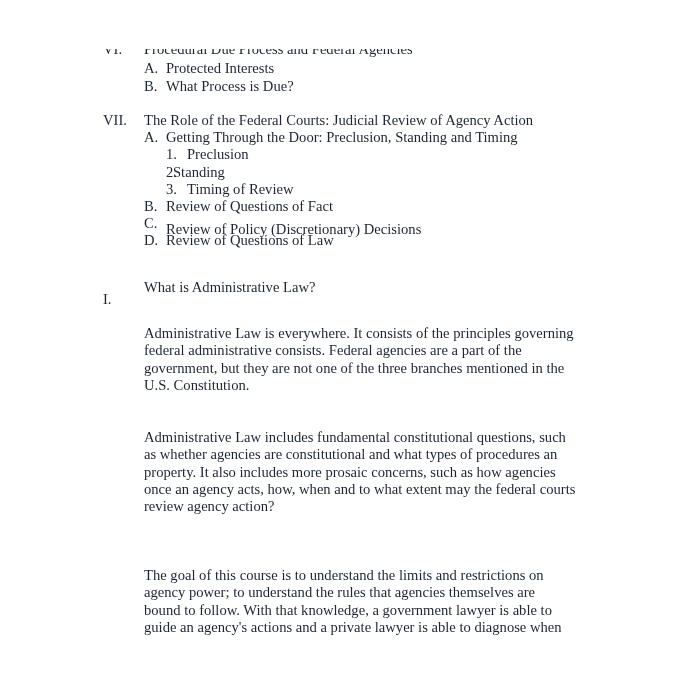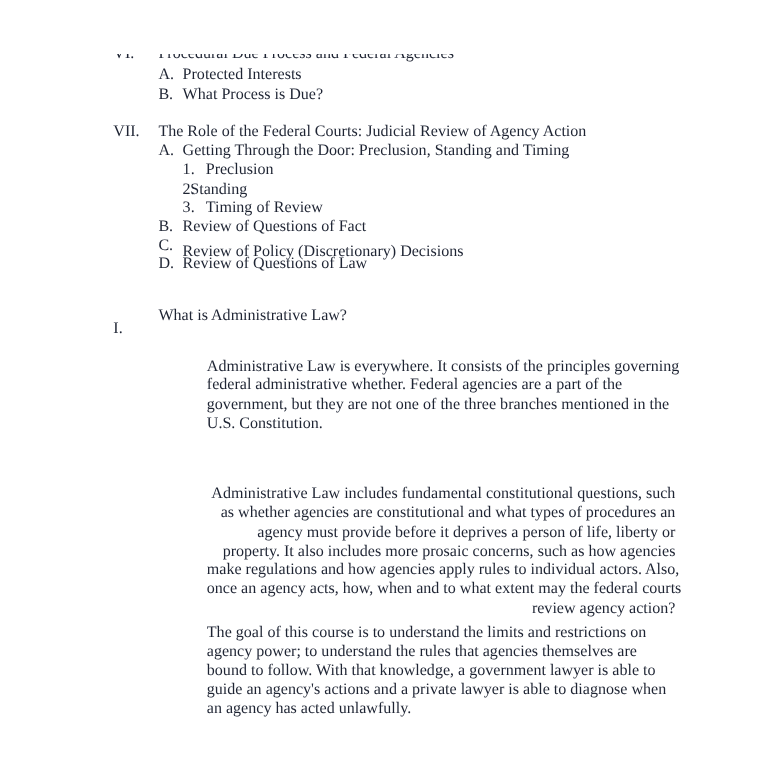--- a/index.html
+++ b/index.html
@@ -6,21 +6,21 @@
   body {
     width: 700px; height: 700px; overflow: hidden; position: relative;
     font-family: "Liberation Serif", "DejaVu Serif", serif;
     color: #1e2433;
     font-size: 14.6px;
   }
   .page { position: absolute; left: 0; top: 0; width: 584px; height: 700px; }
   .line { position: absolute; white-space: nowrap; line-height: 17px; }
   .cut { top: 41px; clip-path: inset(8px 0 0 0); }
   .para { position: absolute; left: 144px; width: 470px; line-height: 17.3px; }
-  .para span { display: block; white-space: nowrap; margin-left: 44px; }
+  .para span { display: block; white-space: nowrap; }
 </style>
 </head>
 <body>
 
 <div class="page">
 
   <div>
     <div class="line cut" style="left:103px;">VI.</div>
     <div class="line cut" style="left:144px;">Procedural Due Process and Federal Agencies</div>
     <div class="line" style="left:144px; top:60px;">A.</div>
@@ -50,37 +50,34 @@
     <div class="line" style="left:144px; top:232px;">D.</div>
     <div class="line" style="left:166px; top:232px;">Review of Questions of Law</div>
   </div>
 
   <div>
     <div class="line" style="left:103px; top:291px;">I.</div>
     <div class="line" style="left:144px; top:279px;">What is Administrative Law?</div>
 
     <div class="para" style="top:325px;">
       <span>Administrative Law is everywhere.  It consists of the principles governing</span>
-      <span>federal administrative whether.  Federal agencies are a part of the</span>
+      <span>federal administrative consists.  Federal agencies are a part of the</span>
       <span>government, but they are not one of the three branches mentioned in the</span>
       <span>U.S. Constitution.</span>
     </div>
 
-    <div class="para" style="top:441px;text-align:right;">
+    <div class="para" style="top:429px;">
       <span>Administrative Law includes fundamental constitutional questions, such</span>
       <span>as whether agencies are constitutional and what types of procedures an</span>
-      <span>agency must provide before it deprives a person of life, liberty or</span>
       <span>property.  It also includes more prosaic concerns, such as how agencies</span>
-      <span>make regulations and how agencies apply rules to individual actors.  Also,</span>
       <span>once an agency acts, how, when and to what extent may the federal courts</span>
       <span>review agency action?</span>
     </div>
 
     <div class="para" style="top:567px;">
       <span>The goal of this course is to understand the limits and restrictions on</span>
       <span>agency power; to understand the rules that agencies themselves are</span>
       <span>bound to follow.  With that knowledge, a government lawyer is able to</span>
       <span>guide an agency's actions and a private lawyer is able to diagnose when</span>
-      <span>an agency has acted unlawfully.</span>
     </div>
   </div>
 
 </div>
 
 </body></html>

